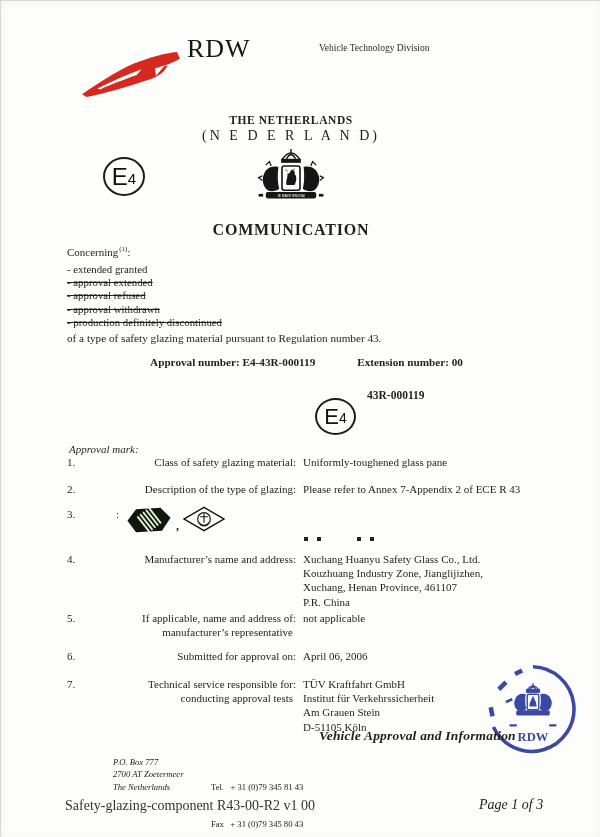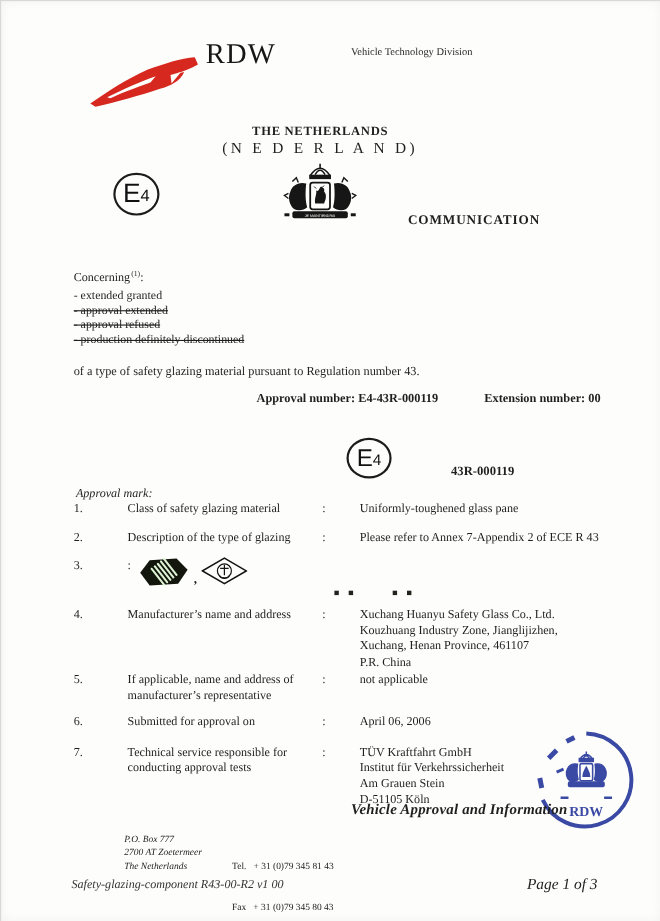--- a/index.html
+++ b/index.html
@@ -15,21 +15,21 @@
 
   
   .rdw-word{left:186px; top:33px; font-size:26px; letter-spacing:1px; color:#161616;}
   .division{left:318px; top:42px; font-size:9.5px; color:#2a2a2a;}
 
   
   .country{left:90px; top:0; width:400px; text-align:center;}
   .c-title{position:absolute; top:113px; width:100%; font-size:11.5px; font-weight:bold; letter-spacing:0.6px;}
   .c-sub{position:absolute; top:127px; width:100%; font-size:14px; letter-spacing:3px;}
   .c-arms{position:absolute; top:144px; left:155px;}
-  .c-comm{position:absolute; top:192px; width:100%; font-size:12px; font-weight:bold; letter-spacing:0.8px;text-align:right;}
+  .c-comm{position:absolute; top:220px; width:100%; font-size:16px; font-weight:bold; letter-spacing:0.8px;}
 
   
   .ecircle{
     border:2px solid #1c1c1c; border-radius:50%;
     display:flex; align-items:center; justify-content:center;
     font-family:"Liberation Sans", sans-serif; color:#111; box-sizing:border-box;
   }
   .ec-big{left:102px; top:156px; width:42px; height:39px;}
   .ec-big .eL{font-size:24px; font-weight:500; line-height:1;}
   .ec-big .eN{font-size:15px; line-height:1; margin-top:3px;}
@@ -38,48 +38,48 @@
   .ec-small .eN{font-size:14px; line-height:1; margin-top:3px;}
 
   
   .concern-h{left:66px; top:244px; font-size:11px;}
   .concern-h sup{font-size:7px;}
   .options{left:66px; top:262px; font-size:10.8px; line-height:13.2px;}
   .struck{text-decoration:line-through; text-decoration-thickness:1.2px;}
   .concern-f{left:66px; top:331px; font-size:11.2px;}
 
   
-  .appr-row{left:66px; top:355px; width:479px; display:flex; justify-content:flex-end; font-size:11.2px; font-weight:bold;gap:42px;}
+  .appr-row{left:66px; top:355px; width:479px; display:flex; justify-content:center; font-size:11.2px; font-weight:bold;gap:42px;}
   .appr-mark-lbl{left:68px; top:406px; font-size:11px; font-style:italic;margin-top:36px;}
-  .appr-mark-code{left:366px; top:422px; font-size:11.5px; font-weight:bold;margin-left:43px;}
+  .appr-mark-code{left:366px; top:388px; font-size:11.5px; font-weight:bold;}
 
   
   .row{position:absolute; left:66px; width:500px; display:flex; align-items:flex-start; font-size:11px; line-height:14.2px;}
   .row .no{width:49px; flex:none;}
-  .row .lbl{width:177px; flex:none; white-space:pre-line;}
+  .row .lbl{width:177px; flex:none; white-space:pre-line;text-align:right;}
   .row .col{flex:none; margin-right:7px;}
-  .row .val{white-space:pre-line;margin-left:24px;}
+  .row .val{white-space:pre-line;}
   .r1{top:454px;} .r2{top:481px;} .r3{top:506px;} .r4{top:551px;}
   .r5{top:610px;} .r6{top:648px;} .r7{top:676px;}
 
   .logos{display:flex; align-items:flex-start; gap:6px; margin-top:-2px;}
   .logo-sep{font-size:12px; font-weight:bold; align-self:flex-end; margin:0 -2px 2px -2px;}
   .caption-marks{position:absolute; display:flex; gap:9px;}
   .caption-marks i{width:4px; height:4px; background:#20241c; display:block;}
   .cm1{left:303px; top:536px;}
   .cm2{left:356px; top:536px;}
 
   
   .stamp{left:478px; top:660px;}
 
   
   .f-address{left:112px; top:755px; font-size:8.6px; line-height:1.45; color:#222;font-style:italic;}
   .f-tels{left:210px; top:755px; font-size:8.6px; line-height:1.45; color:#222; white-space:pre;}
   .f-dept{left:318px; top:727px; font-size:13.5px; font-style:italic; font-weight:600; letter-spacing:0.2px;}
-  .f-ref{left:64px; top:797px; font-size:11px; font-style:italic; color:#333;}
+  .f-ref{left:64px; top:797px; font-size:14px; color:#333;}
   .f-page{left:478px; top:796px; font-size:14px; font-style:italic; color:#222;}
 </style>
 </head>
 <body>
 
 <div class="page">
 
   <svg class="abs" style="left:76px; top:50px;" width="108" height="48" viewBox="0 0 110 50">
     <path d="M4,45 C20,34 38,22 58,13 C74,7 90,2 103,1 L106,8 C99,12 91,15 84,17 L93,15 C89,24 80,28 70,31 C52,37 28,44 9,48 Z" fill="#d6281e"></path>
     <path d="M20,39 C36,31 52,24 66,19 L61,25 C47,30 31,36 23,40 Z" fill="#fdfdfb"></path>
@@ -118,20 +118,21 @@
     <span class="eN">4</span>
   </div>
 
   <div class="abs concern-h">
     <span>Concerning</span> <sup>(1)</sup><span>:</span>
   </div>
   <div class="abs options">
     <div>- extended granted</div>
     <div class="struck">- approval extended</div>
     <div class="struck">- approval refused</div>
+    <div class="struck">- approval withdrawn</div>
     <div class="struck">- production definitely discontinued</div>
   </div>
   <div class="abs concern-f">of a type of safety glazing material pursuant to Regulation number 43.</div>
 
   <div class="abs appr-row">
     <span>
       <span>Approval number:</span>&nbsp;<span>E4-43R-000119</span>
     </span>
     <span>
       <span>Extension number:</span>&nbsp;<span>00</span>

